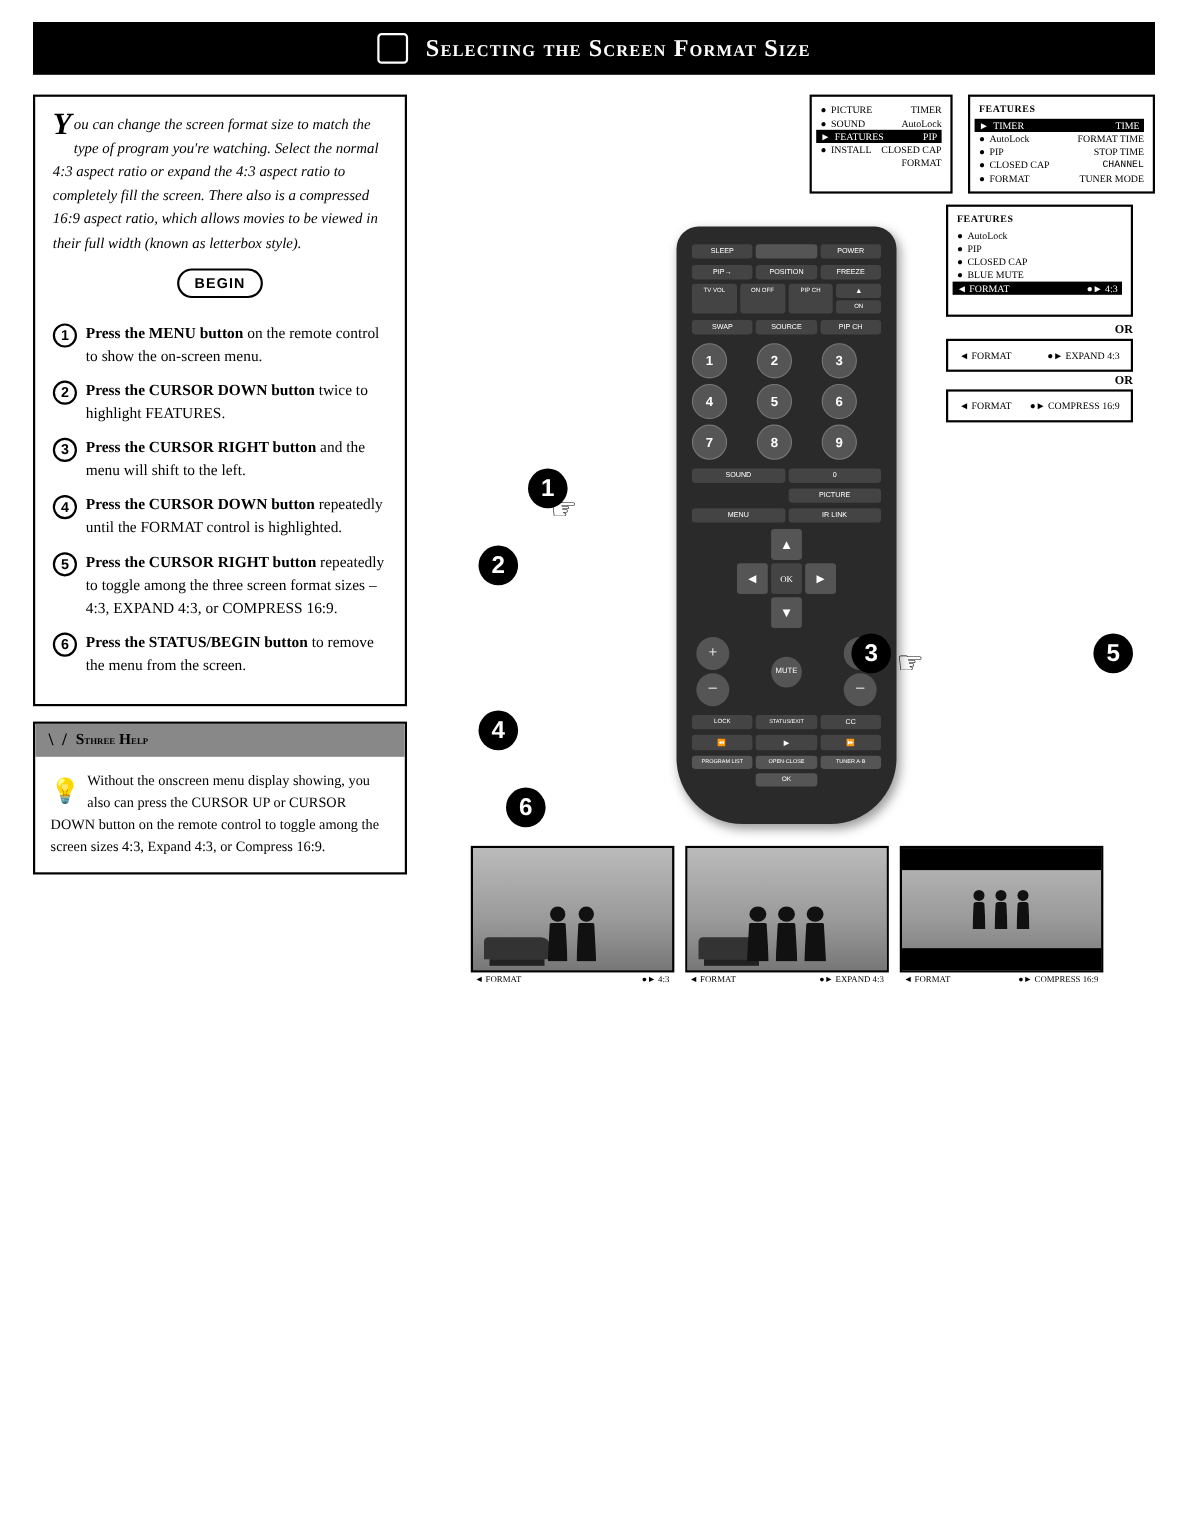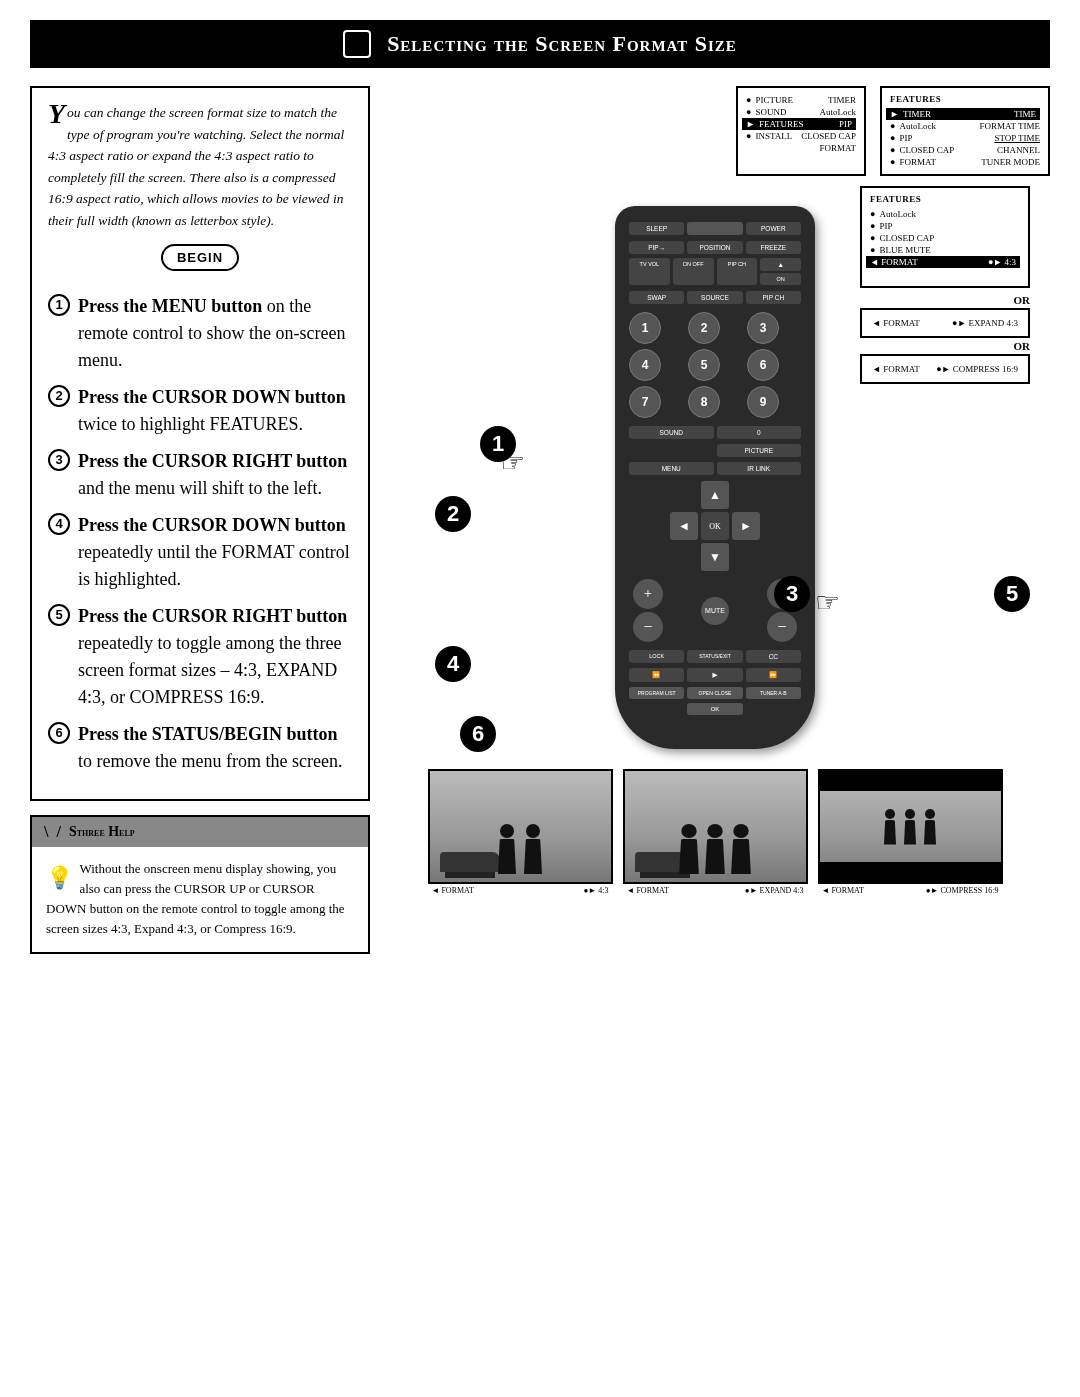--- a/index.html
+++ b/index.html
@@ -110,21 +110,21 @@
       align-items: center;
       justify-content: center;
       font-weight: bold;
       font-size: 13px;
       flex-shrink: 0;
       margin-top: 1px;
       font-family: Arial, sans-serif;
     }
     .step-text {
       flex: 1;
-      font-size: 18px;
+      font-size: 14px;
       line-height: 1.5;
     }
     .step-text strong {
       font-weight: bold;
     }
 
     .stop-badge {
       display: flex;
       align-items: center;
       justify-content: center;
@@ -552,22 +552,22 @@
           <div class="menu-item">
               <span>&nbsp;&nbsp;&nbsp;&nbsp;&nbsp;</span> 
               <span style="margin-left:auto;">FORMAT</span>
             </div>
         </div>
 
         <div class="menu-screen" style="min-width:170px;">
           <div class="menu-screen-title">FEATURES</div>
           <div class="menu-item selected"><span>►</span> TIMER <span style="margin-left:auto;">TIME</span></div>
           <div class="menu-item"><span>●</span> AutoLock <span style="margin-left:auto;">FORMAT TIME</span></div>
-          <div class="menu-item"><span>●</span> PIP <span style="margin-left:auto;text-decoration:underline;">STOP TIME</span></div>
-          <div class="menu-item"><span>●</span> CLOSED CAP <span style="margin-left:auto;">CHANNEL</span></div>
+          <div class="menu-item"><span>●</span> PIP <span style="margin-left:auto;">STOP TIME</span></div>
+          <div class="menu-item"><span>●</span> CLOSED CAP <span style="margin-left:auto;font-family:Liberation Mono, monospace;">CHANNEL</span></div>
           <div class="menu-item"><span>●</span> FORMAT <span style="margin-left:auto;">TUNER MODE</span></div>
         </div>
 
       </div>
 
       <div style="position:relative; width:100%; display:flex; justify-content:center;">
 
         <div style="position:absolute; top:0; right:20px; width:170px;">
           <div class="menu-screen" style="margin-bottom:6px;">
             <div class="menu-screen-title">FEATURES</div>

